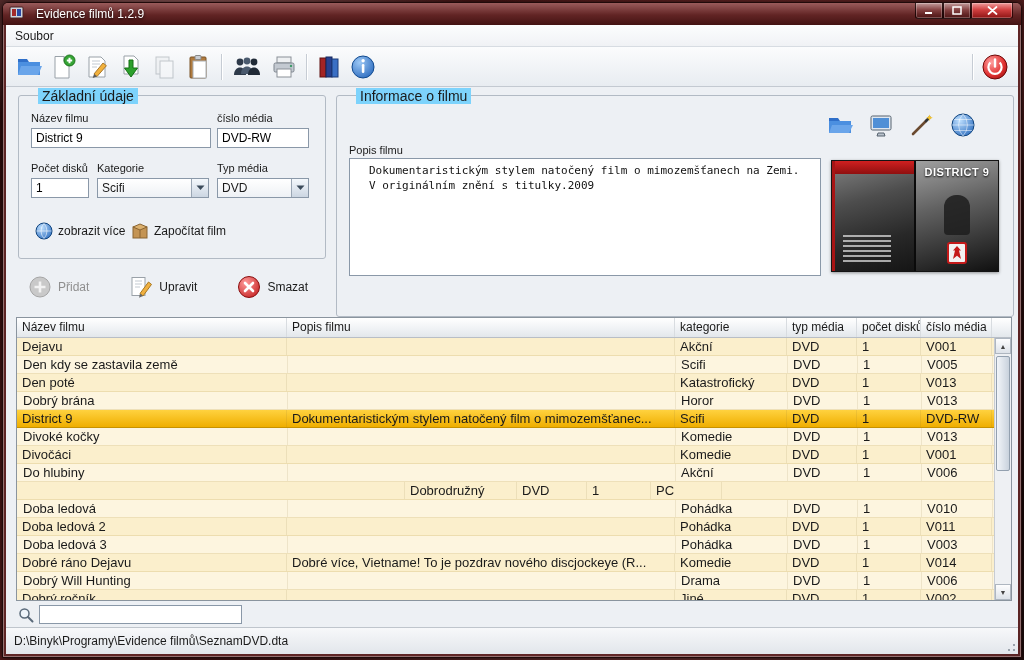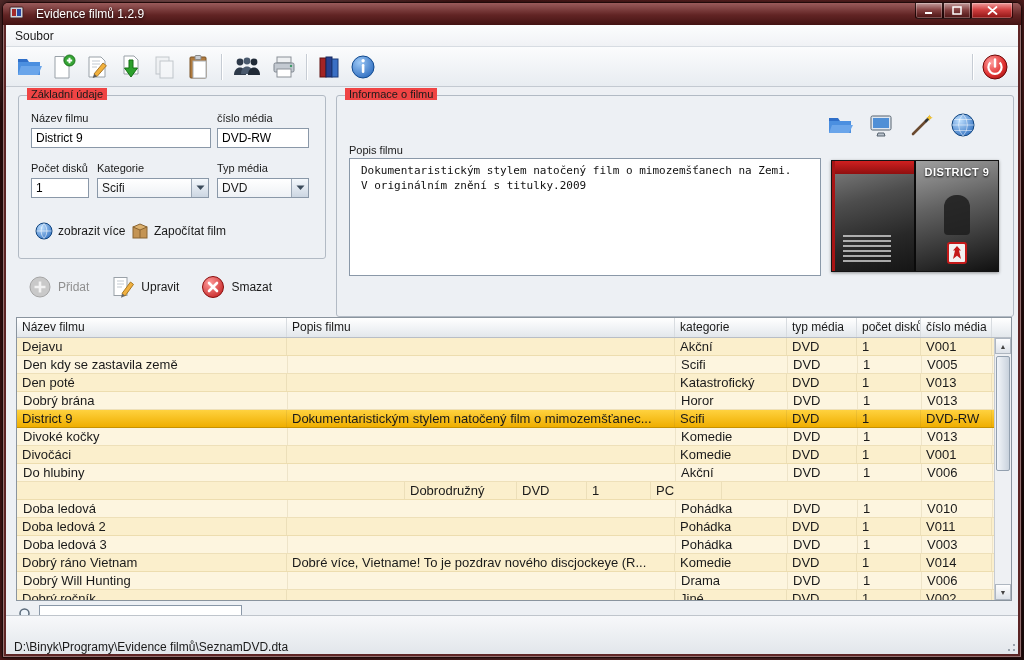--- a/index.html
+++ b/index.html
@@ -44,22 +44,22 @@
     display:flex; align-items:center; padding:0 6px; }
   .tool-btn { width:34px; height:34px; display:flex; align-items:center; justify-content:center;
     border-radius:3px; }
   .tool-sep { width:1px; height:26px; background:#c6ccd4; margin:0 5px;
     box-shadow:1px 0 0 #fff; }
   .toolbar-right { margin-left:auto; display:flex; align-items:center; }
 
   .content { position:absolute; left:0; right:0; top:62px; bottom:24px; }
 
   .groupbox { position:absolute; border:1px solid #b2bac4; border-radius:3px; }
-  .legend { position:absolute; top:-8px; left:8px; background:#ef4444; padding:0 4px;
-    font-size:11px; }
+  .legend { position:absolute; top:-8px; left:19px; background:#7dd3fc; padding:0 4px;
+    font-size:14px; }
 
   .basic { left:12px; top:8px; width:308px; height:164px; }
   .lbl { position:absolute; font-size:11px; white-space:nowrap; }
   .txt { position:absolute; height:20px; border:1px solid #8a98a8; background:#fff;
     font-family:"Liberation Sans",sans-serif; font-size:12px; padding:0 4px; }
   .lbl-nazev { left:12px; top:16px; }   .txt-nazev { left:12px; top:32px; width:180px; }
   .lbl-cislo { left:198px; top:16px; }  .txt-cislo { left:198px; top:32px; width:92px; }
   .lbl-pocet { left:12px; top:66px; }   .txt-pocet { left:12px; top:82px; width:58px; }
   .lbl-kat   { left:78px; top:66px; }
   .lbl-typ   { left:198px; top:66px; }
@@ -67,31 +67,31 @@
     background:linear-gradient(#fff,#eef1f5); display:flex; align-items:center; }
   .combo-kat { left:78px; top:82px; width:112px; }
   .combo-typ { left:198px; top:82px; width:92px; }
   .combo-text { flex:1; padding:0 4px; overflow:hidden; white-space:nowrap; }
   .combo-arrow { width:17px; height:100%; display:flex; align-items:center; justify-content:center;
     border-left:1px solid #9aa6b4; background:linear-gradient(#f4f8fc,#ccd6e2); }
   .iconlink { position:absolute; display:flex; align-items:center; gap:5px; font-size:12px; }
   .link-zobrazit { left:16px; top:126px; }
   .link-zapocitat { left:112px; top:126px; }
 
-  .actions { position:absolute; left:22px; top:188px; display:flex; align-items:flex-end; gap:22px; }
+  .actions { position:absolute; left:22px; top:188px; display:flex; align-items:flex-end; gap:40px; }
   .action-btn { display:flex; align-items:center; gap:6px; font-size:12px; }
   .action-btn.disabled { color:#8f8f8f; }
 
   .info { left:330px; top:8px; width:678px; height:222px; }
   .info-icons { position:absolute; top:14px; right:34px; display:flex; gap:9px; }
   .info-icon-btn { width:32px; height:30px; display:flex; align-items:center; justify-content:center; }
   .lbl-popis { left:12px; top:48px; }
   .popis-area { position:absolute; left:12px; top:62px; width:472px; height:118px;
     border:1px solid #8a98a8; background:#fff; resize:none;
-    font-family:"DejaVu Sans Mono",monospace; font-size:11px; line-height:15px; padding:4px 11px;
+    font-family:"DejaVu Sans Mono",monospace; font-size:11px; line-height:15px; padding:4px 19px;
     color:#111; }
 
   .cover { position:absolute; left:494px; top:64px; width:168px; height:112px;
     border:1px solid #141414; display:flex; background:#000;
     box-shadow:0 1px 3px rgba(0,0,0,.4); }
   .cover-back { width:84px; position:relative; border-left:3px solid #a81414;
     border-right:2px solid #0a0a0a;
     background:linear-gradient(165deg,#838383 0%,#4d4d4d 35%,#282828 70%,#151515 100%); }
   .cover-back::before { content:""; position:absolute; left:0; top:0; right:0; height:13px;
     background:linear-gradient(#d02020,#8f0f0f); }
@@ -130,23 +130,23 @@
   .sbtn { height:16px; display:flex; align-items:center; justify-content:center;
     background:linear-gradient(#fdfdfe,#dde2e9); border:1px solid #aeb6c0; font-size:7px; color:#444; }
   .sbtn.down { position:absolute; bottom:0; left:0; right:0; }
   .sthumb { position:absolute; left:1px; right:1px; top:18px; height:115px;
     background:linear-gradient(90deg,#f2f5f9,#c9d2dd); border:1px solid #93a0af; border-radius:2px; }
 
   .search-row { position:absolute; left:12px; top:518px; display:flex; align-items:center; gap:5px; }
   .search-input { width:203px; height:19px; border:1px solid #8a98a8; background:#fff;
     font-family:"Liberation Sans",sans-serif; font-size:12px; padding:0 4px; }
 
-  .statusbar { position:absolute; left:0; right:0; bottom:0; height:39px;
+  .statusbar { position:absolute; left:0; right:0; bottom:0; height:27px;
     background:linear-gradient(#f7f8fa,#e2e6eb); border-top:1px solid #bfc5cc;
-    display:flex; align-items:flex-end; padding:0 8px; }
+    display:flex; align-items:center; padding:0 8px; }
   .grip { position:absolute; right:2px; bottom:2px; width:12px; height:12px;
     background:
      radial-gradient(circle 1.4px at 10px 10px,#9aa2ab 55%,transparent 60%),
      radial-gradient(circle 1.4px at 10px 5px,#9aa2ab 55%,transparent 60%),
      radial-gradient(circle 1.4px at 5px 10px,#9aa2ab 55%,transparent 60%); }
 </style>
 </head>
 <body>
 
 <div class="desktop">
@@ -527,21 +527,21 @@
               </div>
               <div class="trow odd">
                 <div class="tcell c-nazev">Doba ledová 3</div>
                 <div class="tcell c-popis"></div>
                 <div class="tcell c-kategorie">Pohádka</div>
                 <div class="tcell c-typ">DVD</div>
                 <div class="tcell c-pocet">1</div>
                 <div class="tcell c-cislo">V003</div>
               </div>
               <div class="trow even">
-                <div class="tcell c-nazev">Dobrý ráno Vietnam</div>
+                <div class="tcell c-nazev">Dobré ráno Dejavu</div>
                 <div class="tcell c-popis">Dobré více, Vietname! To je pozdrav nového discjockeye (R...</div>
                 <div class="tcell c-kategorie">Komedie</div>
                 <div class="tcell c-typ">DVD</div>
                 <div class="tcell c-pocet">1</div>
                 <div class="tcell c-cislo">V014</div>
               </div>
               <div class="trow odd">
                 <div class="tcell c-nazev">Dobrý Will Hunting</div>
                 <div class="tcell c-popis"></div>
                 <div class="tcell c-kategorie">Drama</div>

